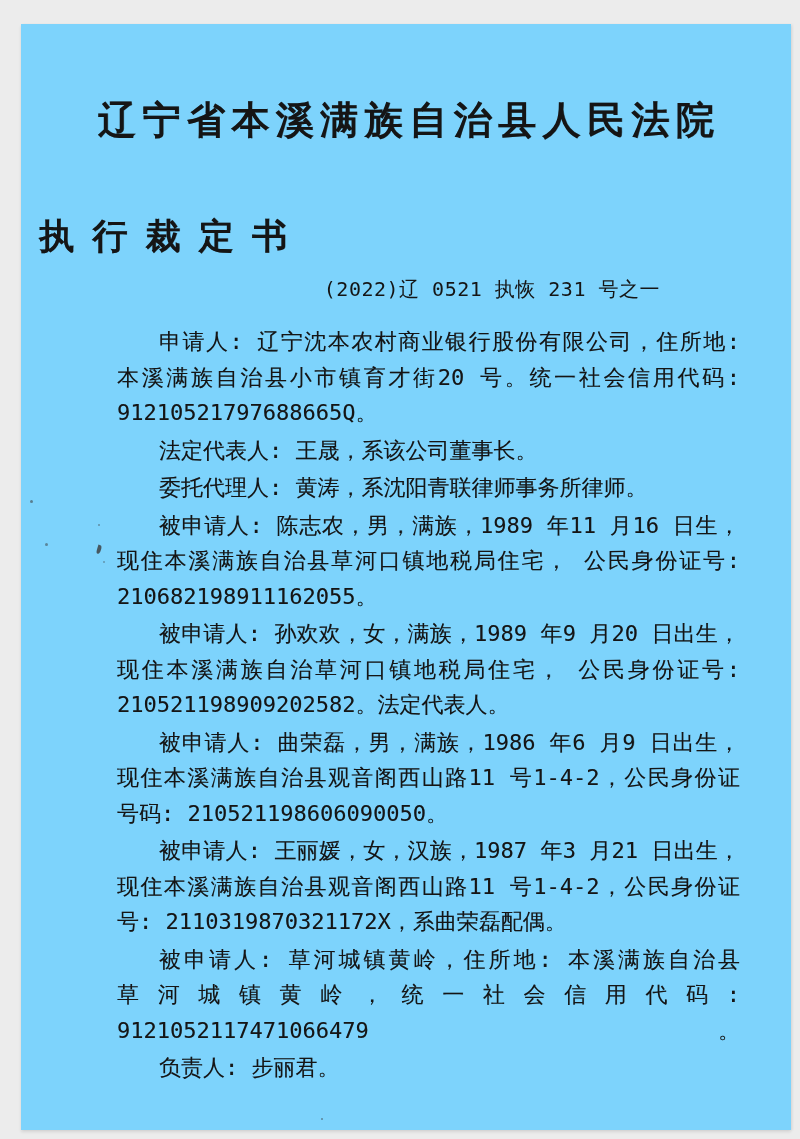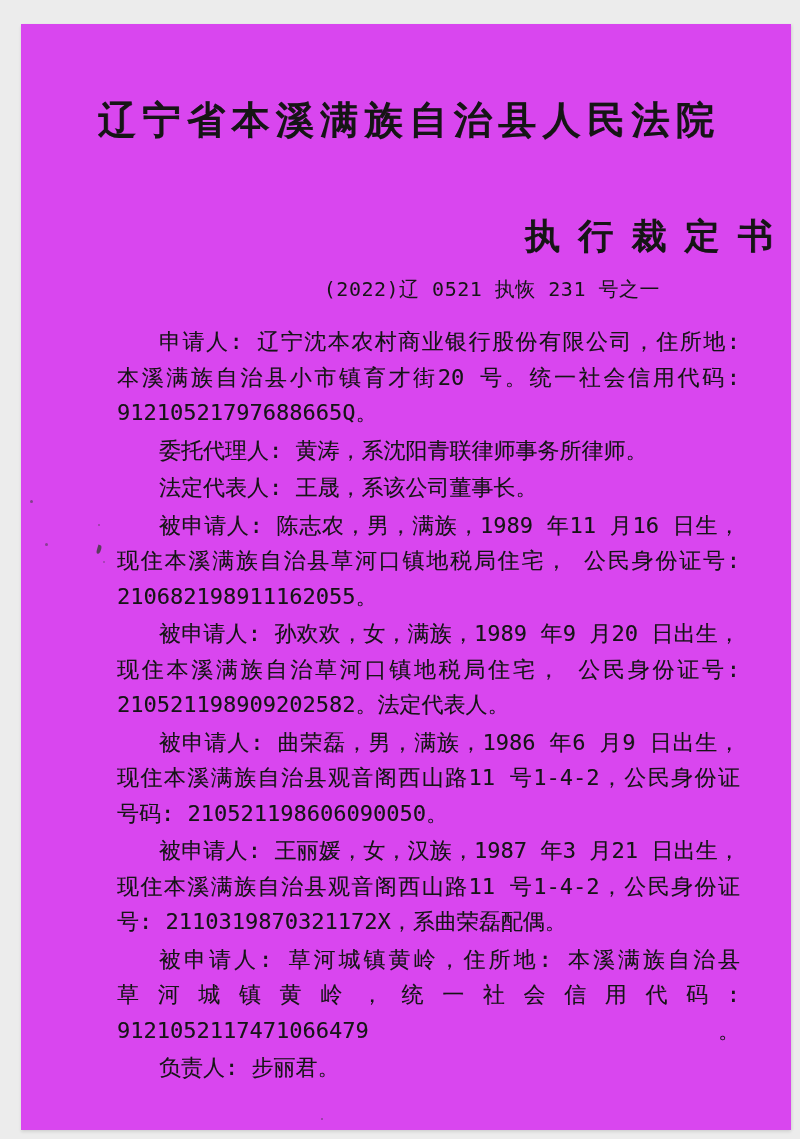--- a/index.html
+++ b/index.html
@@ -8,41 +8,41 @@
     background:#ececec;
     font-family:"Liberation Serif","DejaVu Serif",serif;
     position:relative;
     overflow:hidden;
   }
   .stage{position:absolute;inset:0;}
   .page{
     position:absolute;
     left:21px;top:24px;
     width:770px;height:1106px;
-    background:#d946ef;
+    background:#7dd3fc;
     box-shadow:0 2px 3px rgba(0,0,0,0.10), 2px 0 2px rgba(0,0,0,0.04);
     box-sizing:border-box;
     padding-top:71px;
     color:#151515;
   }
   .court-name{
     margin:0;
     text-align:center;
     font-size:38px;
     font-weight:700;
     letter-spacing:0.17em;
     text-indent:0.17em;
     line-height:50px;
     font-family:"Liberation Serif","DejaVu Serif",serif;
     text-shadow:0.4px 0.4px 0 rgba(0,0,0,0.45);
     white-space:nowrap;
   }
   .doc-title{
     margin:68px 0 0 0;
-    text-align:right;
+    text-align:left;
     font-size:35px;
     font-weight:700;
     letter-spacing:0.52em;
     text-indent:0.52em;
     line-height:48px;
     text-shadow:0.4px 0.4px 0 rgba(0,0,0,0.45);
     white-space:nowrap;
   }
   .content{
     box-sizing:border-box;
@@ -110,24 +110,24 @@
     <div class="content">
       <div class="case-number">(2022)辽 0521 执恢 231 号之一</div>
 
       <div class="body-text">
           <div class="para">
             <div class="line indent full">申请人: 辽宁沈本农村商业银行股份有限公司，住所地:</div>
             <div class="line full">本溪满族自治县小市镇育才街20 号。统一社会信用代码:</div>
             <div class="line">91210521797688665Q。</div>
           </div>
           <div class="para">
-            <div class="line indent">委托代理人: 黄涛，系沈阳青联律师事务所律师。</div>
+            <div class="line indent">法定代表人: 王晟，系该公司董事长。</div>
           </div>
           <div class="para">
-            <div class="line indent">法定代表人: 王晟，系该公司董事长。</div>
+            <div class="line indent">委托代理人: 黄涛，系沈阳青联律师事务所律师。</div>
           </div>
           <div class="para">
             <div class="line indent full">被申请人: 陈志农，男，满族，1989 年11 月16 日生，</div>
             <div class="line full">现住本溪满族自治县草河口镇地税局住宅， 公民身份证号:</div>
             <div class="line">210682198911162055。</div>
           </div>
           <div class="para">
             <div class="line indent full">被申请人: 孙欢欢，女，满族，1989 年9 月20 日出生，</div>
             <div class="line full">现住本溪满族自治草河口镇地税局住宅， 公民身份证号:</div>
             <div class="line">210521198909202582。法定代表人。</div>

